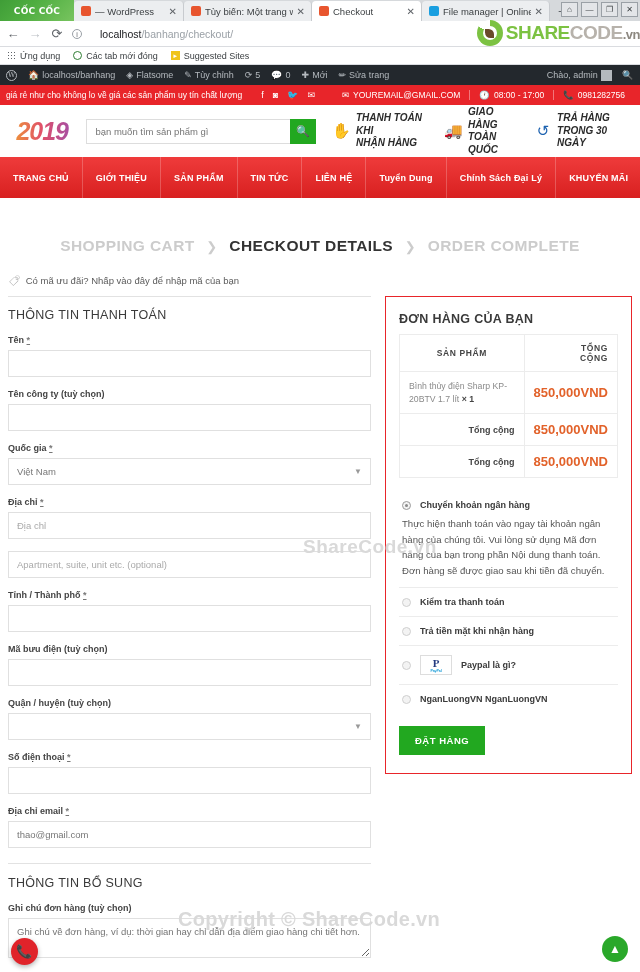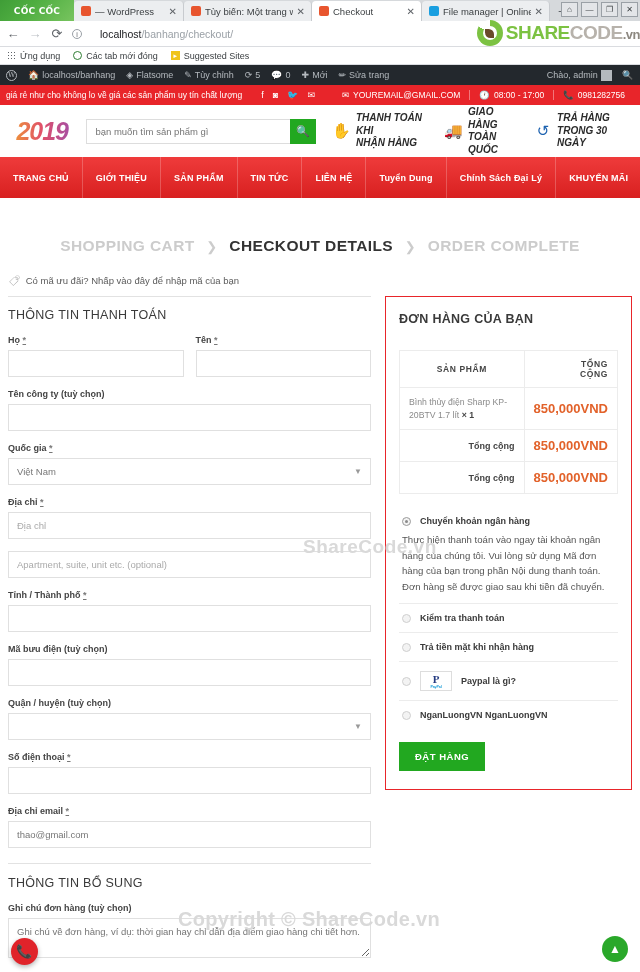--- a/index.html
+++ b/index.html
@@ -147,21 +147,21 @@
   .selectbox { display:flex; align-items:center; justify-content:space-between; }
   .selectbox .caret { color:#999; font-size:8px; }
   .selectbox .val { color:#777; }
   .hr { border-top:1px solid #e2e2e2; margin:15px 0 12px; }
   .textarea { width:100%; height:40px; border:1px solid #e0e0e0; font-size:9.5px;
               color:#aaa; padding:7px 8px; font-family:"Liberation Sans",sans-serif; }
 
   
   .orderbox { border:1.5px solid #e8252a; padding:15px 13px 18px; background:#fff; }
   .order-title { font-size:12.5px; font-weight:bold; color:#3a3a3a; letter-spacing:.3px;
-                 margin-bottom:24px; }
+                 margin-bottom:8px; }
   table.order { width:100%; border-collapse:collapse; }
   table.order th, table.order td { border:1px solid #ececec; padding:8px 9px; vertical-align:middle; }
   table.order th { font-size:8.5px; font-weight:bold; color:#444; letter-spacing:.6px; }
   th.thtot, td.amt { text-align:right; width:72px; }
   td.prod { font-size:8.7px; color:#8a8a8a; line-height:1.45; }
   td.prod b { color:#444; }
   td.lbl { font-size:9px; font-weight:bold; color:#444;text-align:right; }
   td.amt { font-size:13px; font-weight:bold; color:#e2622a; white-space:nowrap; }
 
   .paylist { margin-top:13px; }
@@ -355,24 +355,20 @@
     <span class="tagicon">🏷</span>
     <span>Có mã ưu đãi? Nhấp vào đây để nhập mã của bạn</span>
   </div>
 
   <div class="cols">
 
     <div class="colL">
       <div class="sec-title">THÔNG TIN THANH TOÁN</div>
 
       <div class="row2">
-        <div class="field">
-          <label><span>Họ</span> <span class="req">*</span></label>
-          <input type="text" style="">
-        </div>
         <div class="field">
           <label><span>Tên</span> <span class="req">*</span></label>
           <input type="text" style="">
         </div>
       </div>
 
       <div class="field">
         <label>Tên công ty (tuỳ chọn)</label>
         <input type="text" style="">
       </div>

